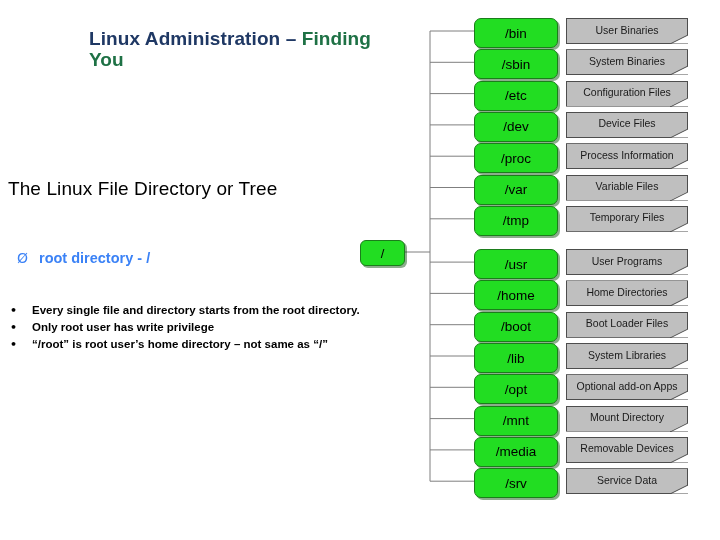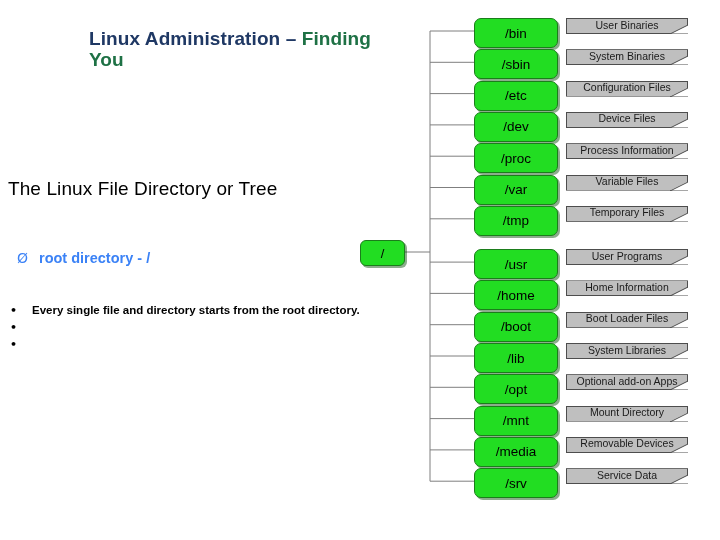--- a/index.html
+++ b/index.html
@@ -131,21 +131,21 @@
     font-size: 13.5px;
     color: #000;
     box-sizing: border-box;
   }
 
   
   .node-desc {
     position: absolute;
     left: 566px;
     width: 122px;
-    height: 16px;
+    height: 26px;
     box-sizing: border-box;
     padding-left: 17px;
   }
   .node-desc .paper {
     position: absolute;
     inset: 0;
     background: #bfbfbf;
     border: 1px solid #4d4d4d;
     box-sizing: border-box;
     clip-path: polygon(0 0, 100% 0, 100% 72%, 86% 100%, 0 100%);
@@ -191,23 +191,25 @@
   <span class="glyph">Ø</span><span>root directory - /</span>
 </div>
 
 <div id="bullet-list">
   <div class="row">
     <span class="dot">•</span>
     <span>Every single file and directory starts from the root directory.</span>
   </div>
   <div class="row">
     <span class="dot">•</span>
+    <span>Only root user has write privilege</span>
   </div>
   <div class="row">
     <span class="dot">•</span>
+    <span>“/root” is root user’s home directory – not same as “/”</span>
   </div>
 </div>
 
 <div id="tree">
   <svg id="tree-svg" width="720" height="540">
       <line x1="430" y1="31" x2="430" y2="481.2" stroke="#7f7f7f" stroke-width="1"></line>
       <line x1="430" y1="31" x2="474" y2="31" stroke="#7f7f7f" stroke-width="1"></line>
       <line x1="430" y1="62.3" x2="474" y2="62.3" stroke="#7f7f7f" stroke-width="1"></line>
       <line x1="430" y1="93.6" x2="474" y2="93.6" stroke="#7f7f7f" stroke-width="1"></line>
       <line x1="430" y1="124.9" x2="474" y2="124.9" stroke="#7f7f7f" stroke-width="1"></line>
@@ -347,21 +349,21 @@
       <div class="node-dir">
         <span>/home</span>
       </div>
       <div class="node-desc">
         <div class="paper"></div>
         <div class="fold"></div>
         <svg class="foldline" viewBox="0 0 18 9">
           <path d="M18 0 L0 9" stroke="#4d4d4d" stroke-width="1" fill="none"></path>
           <path d="M18 9 L0 9" stroke="#4d4d4d" stroke-width="1" fill="none"></path>
         </svg>
-        <div class="label">Home Information</div>
+        <div class="label">Home Directories</div>
       </div>
     </div>
     <div class="dir-row" style="top: 311.7px;">
       <div class="node-dir">
         <span>/boot</span>
       </div>
       <div class="node-desc">
         <div class="paper"></div>
         <div class="fold"></div>
         <svg class="foldline" viewBox="0 0 18 9">

